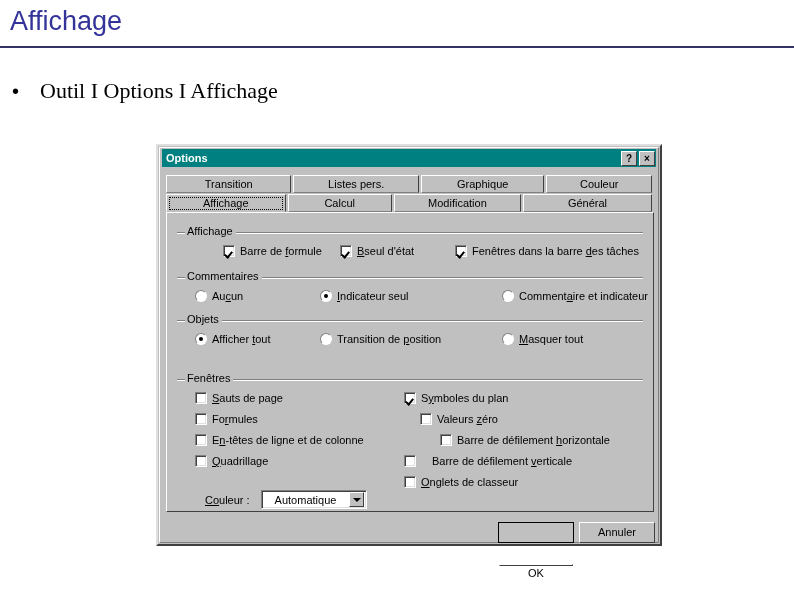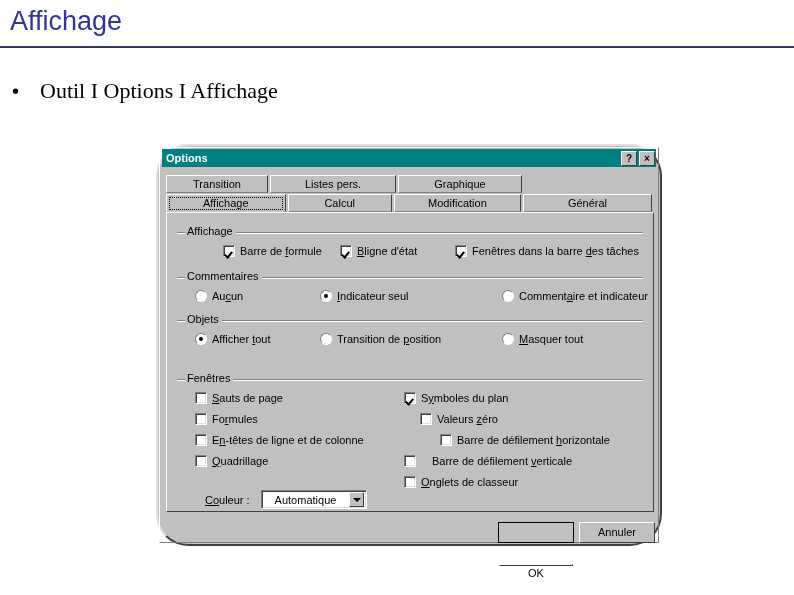--- a/index.html
+++ b/index.html
@@ -66,21 +66,20 @@
     height: 402px;
     background: #c0c0c0;
     border-top: 2px solid #dfdfdf;
     border-left: 2px solid #dfdfdf;
     border-right: 2px solid #404040;
     border-bottom: 2px solid #404040;
     box-sizing: border-box;
     font-family: "Liberation Sans", sans-serif;
     font-size: 11px;
     color: #000000;
-    border-radius: 32px;
   }
   .dlg-inner-edge {
     position: absolute;
     left: 1px; top: 1px; right: 1px; bottom: 1px;
     border-top: 1px solid #ffffff;
     border-left: 1px solid #ffffff;
     border-right: 1px solid #808080;
     border-bottom: 1px solid #808080;
     pointer-events: none;
   }
@@ -364,28 +363,31 @@
 <div id="options-dialog">
   <div class="dlg-inner-edge"></div>
 
   <div id="titlebar">
     <span id="titlebar-label">Options</span>
     <span class="title-btn">?</span>
     <span class="title-btn">×</span>
   </div>
 
   <div class="tab-row" id="tab-row-top">
-    <div class="tab" style="width:102px">
+    <div class="tab" style="width:126px">
       <span>Transition</span>
     </div>
     <div class="tab" style="width:126px">
       <span>Listes pers.</span>
     </div>
     <div class="tab" style="width:124px">
       <span>Graphique</span>
+    </div>
+    <div class="tab" style="width:106px">
+      <span>Couleur</span>
     </div>
   </div>
 
   <div class="tab-row" id="tab-row-bottom">
     <div class="tab active" style="width:126px">
       <span class="focus-rect"></span>
       <span>Affichage</span>
     </div>
     <div class="tab" style="width:110px">
       <span>Calcul</span>
@@ -404,21 +406,21 @@
       <span class="group-label">Affichage</span>
       <span class="group-line" style="width:466px;"></span>
 
       <div class="ctl" style="left:18px; top:18px;padding-left:28px;">
         <span class="cb-box checked"></span>
         <span><span>Barre de </span><u>f</u><span>ormule</span></span>
       </div>
 
       <div class="ctl" style="left:163px; top:18px;">
         <span class="cb-box checked"></span>
-        <span><span></span><u>B</u><span>ligne d'état</span></span>
+        <span><span></span><u>B</u><span>seul d'état</span></span>
       </div>
 
       <div class="ctl" style="left:278px; top:18px;">
         <span class="cb-box checked"></span>
         <span><span>Fenêtres dans la barre </span><u>d</u><span>es tâches</span></span>
       </div>
     </div>
 
     <div class="group" style="left:10px; top:59px; width:466px;">
       <span class="group-label">Commentaires</span>

